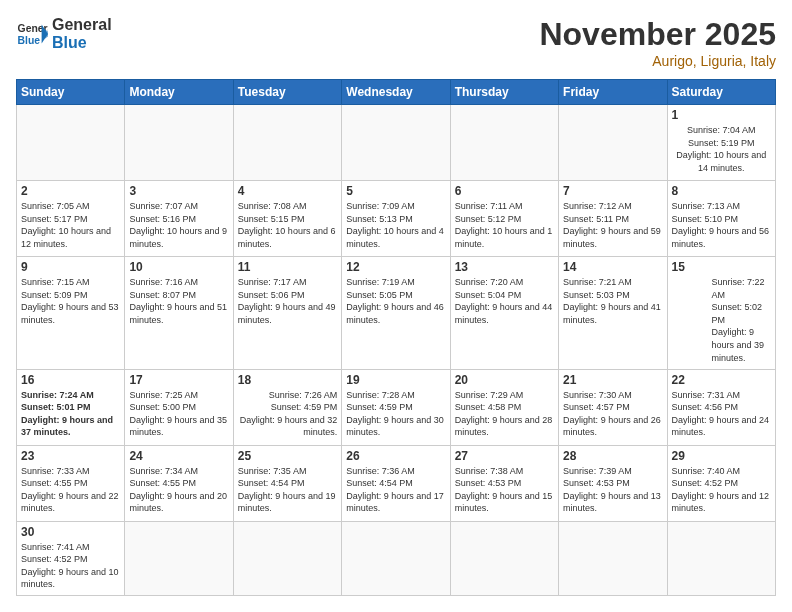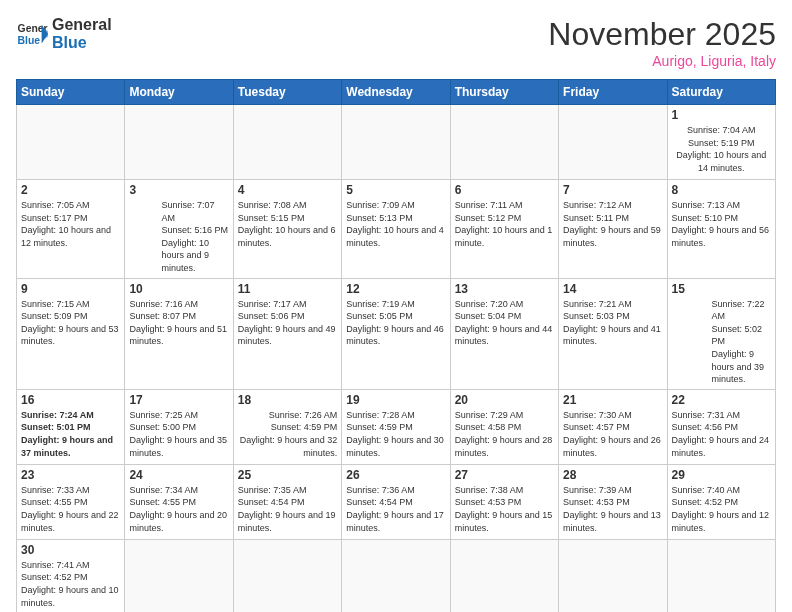--- a/index.html
+++ b/index.html
@@ -30,26 +30,26 @@
     }
     .logo-icon {
       width: 32px;
       height: 32px;
     }
     .title-block {
       text-align: right;
     }
     .month-title {
       font-size: 32px;
-      font-weight: normal;
+      font-weight: bold;
       color: #333;
     }
     .subtitle {
       font-size: 14px;
-      color: #ec4899;
+      color: #a16207;
     }
     .calendar {
       flex: 1;
       border: 1px solid #0f172a;
       border-collapse: collapse;
       width: 100%;
       table-layout: fixed;
     }
     .calendar th {
       background: #2a6ebb;
@@ -139,21 +139,21 @@
         </tr>
         <tr>
           <td>
             <span class="day-number">2</span>
             <div class="cell-text" style="white-space: pre-line;">Sunrise: 7:05 AM
 Sunset: 5:17 PM
 Daylight: 10 hours and 12 minutes.</div>
           </td>
           <td>
             <span class="day-number">3</span>
-            <div class="cell-text" style="white-space: pre-line; margin-left: 32px;">Sunrise: 7:07 AM
+            <div class="cell-text" style="white-space: pre-line;">Sunrise: 7:07 AM
 Sunset: 5:16 PM
 Daylight: 10 hours and 9 minutes.</div>
           </td>
           <td>
             <span class="day-number">4</span>
             <div class="cell-text" style="white-space: pre-line;">Sunrise: 7:08 AM
 Sunset: 5:15 PM
 Daylight: 10 hours and 6 minutes.</div>
           </td>
           <td>

